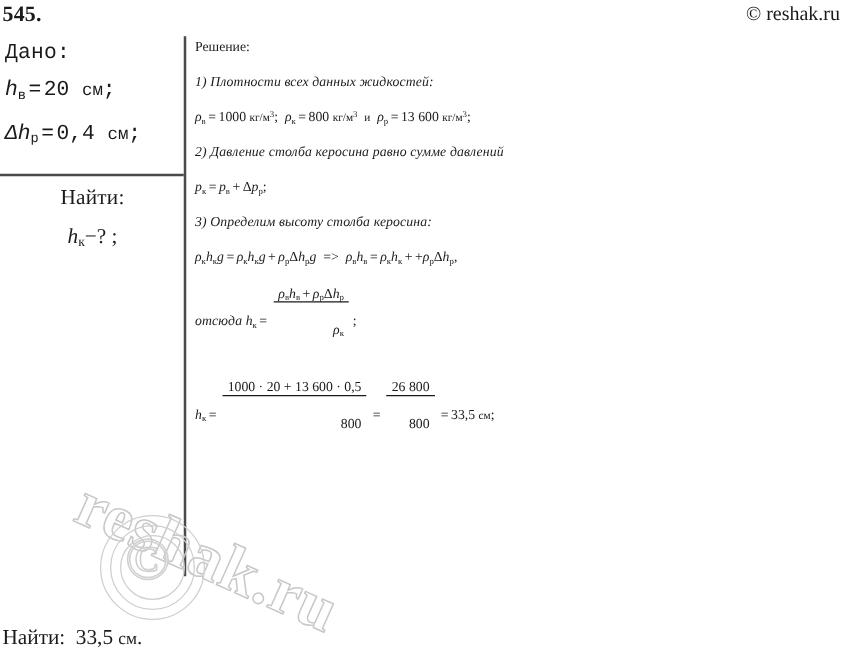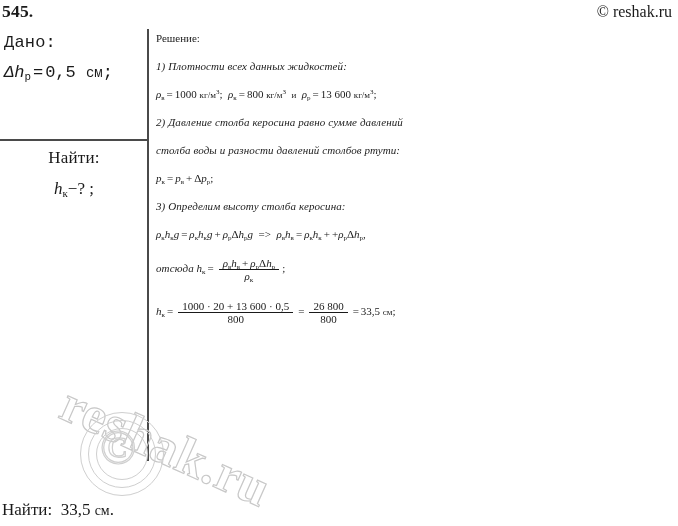--- a/index.html
+++ b/index.html
@@ -116,22 +116,23 @@
   .frac {
     display: inline-block;
     vertical-align: middle;
     text-align: center;
     line-height: 1.12;
     margin: 0 3px;
   }
   .frac .num { display: block; padding: 0 4px; text-align: center; }
   .frac .den {
     display: block;
-    padding: 0 4px;
+    padding: 16px 4px;
     border-top: 1.4px solid #1a1a1a;
+    text-align: right;
   }
 
   #eq-final { margin-top: 2px; }
 
   
   #answer-line {
     position: absolute;
     left: 2px;
     top: 500px;
     font-size: 17px;
@@ -188,23 +189,26 @@
 <div id="problem-number">545.</div>
 
 <div id="copyright">© reshak.ru</div>
 
 <div id="vertical-divider"></div>
 <div id="given-separator"></div>
 
 <div id="given-column">
   <div class="col-heading">Дано:</div>
 
-
   <div class="given-line">
-    <span class="mi">Δh</span><sub>р</sub><span class="op">=</span><span>0,5</span>&nbsp;<span class="small-caps-unit">см</span><span>;</span>
+    <span class="mi">h</span><sub>в</sub><span class="op">=</span><span>20</span>&nbsp;<span class="small-caps-unit">см</span><span>;</span>
+  </div>
+
+  <div class="given-line">
+    <span class="mi">Δh</span><sub>р</sub><span class="op">=</span><span>0,4</span>&nbsp;<span class="small-caps-unit">см</span><span>;</span>
   </div>
 </div>
 
 <div id="find-column">
   <div class="col-heading">Найти:</div>
   <div class="given-line">
     <span class="mi">h</span><sub>к</sub><span>−?</span>&nbsp;<span>;</span>
   </div>
 </div>
 
@@ -212,21 +216,20 @@
 
   <div class="sol-line">Решение:</div>
 
   <div class="sol-line sol-text">1) Плотности всех данных жидкостей:</div>
 
   <div class="sol-line">
     <span class="nb"><span class="mi">ρ</span><sub>в</sub><span class="op">=</span><span>1000</span>&nbsp;<span class="small-caps-unit">кг/м</span><sup>3</sup><span>;</span></span>&nbsp;&nbsp;<span class="nb"><span class="mi">ρ</span><sub>к</sub><span class="op">=</span><span>800</span>&nbsp;<span class="small-caps-unit">кг/м</span><sup>3</sup></span>&nbsp;&nbsp;<span class="small-caps-unit">и</span>&nbsp;&nbsp;<span class="nb"><span class="mi">ρ</span><sub>р</sub><span class="op">=</span><span>13 600</span>&nbsp;<span class="small-caps-unit">кг/м</span><sup>3</sup><span>;</span></span>
   </div>
 
   <div class="sol-line sol-text">2) Давление столба керосина равно сумме давлений</div>
-  <div class="sol-line sol-text">столба воды и разности давлений столбов ртути:</div>
 
   <div class="sol-line">
     <span class="mi">p</span><sub>к</sub><span class="op">=</span><span class="mi">p</span><sub>в</sub><span class="op">+</span>Δ<span class="mi">p</span><sub>р</sub>;
   </div>
 
   <div class="sol-line sol-text">3) Определим высоту столба керосина:</div>
 
   <div class="sol-line">
     <span class="mi">ρ</span><sub>к</sub><span class="mi">h</span><sub>к</sub><span class="mi">g</span><span class="op">=</span><span class="mi">ρ</span><sub>к</sub><span class="mi">h</span><sub>к</sub><span class="mi">g</span><span class="op">+</span><span class="mi">ρ</span><sub>р</sub>Δ<span class="mi">h</span><sub>р</sub><span class="mi">g</span>&nbsp;&nbsp;=&gt;&nbsp;&nbsp;<span class="mi">ρ</span><sub>в</sub><span class="mi">h</span><sub>в</sub><span class="op">=</span><span class="mi">ρ</span><sub>к</sub><span class="mi">h</span><sub>к</sub><span class="op">+</span>+<span class="mi">ρ</span><sub>р</sub>Δ<span class="mi">h</span><sub>р</sub>,
   </div>

